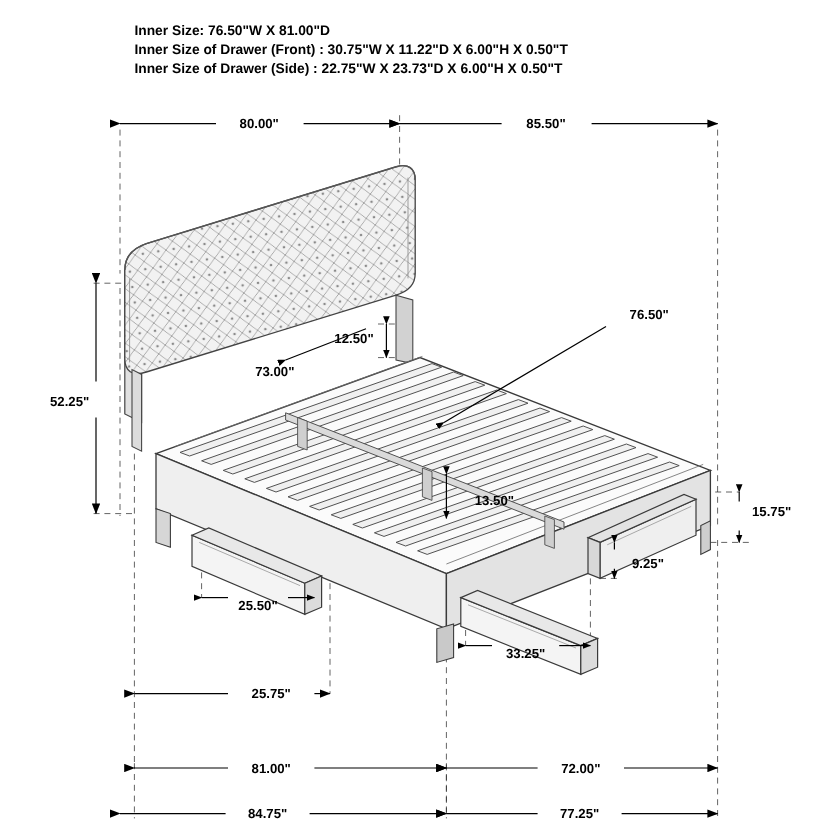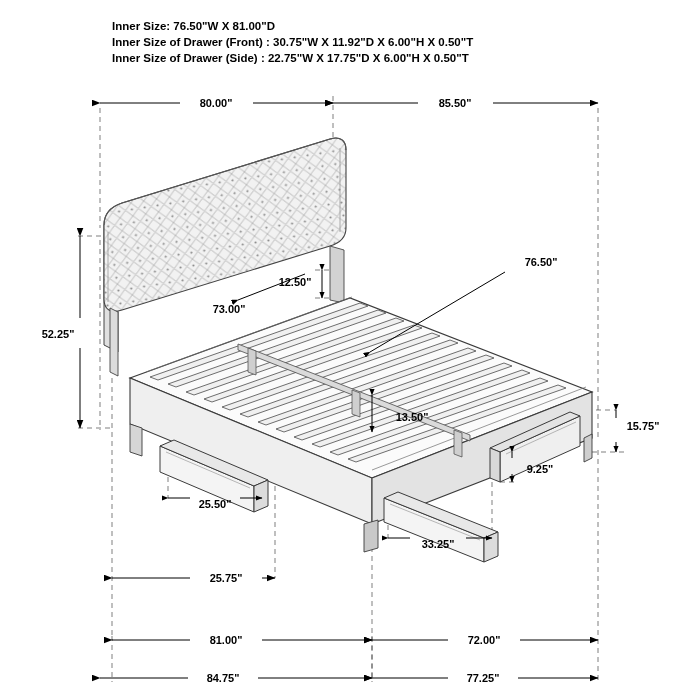--- a/index.html
+++ b/index.html
@@ -41,22 +41,22 @@
     fill: #000000;
   }
 </style>
 </head>
 <body>
 
 <div id="page">
 
   <div class="spec-block">
     <span class="spec-line">Inner Size: 76.50"W X 81.00"D</span>
-    <span class="spec-line">Inner Size of Drawer (Front) : 30.75"W X 11.92"D X 6.00"H X 0.50"T</span>
-    <span class="spec-line">Inner Size of Drawer (Side) : 22.75"W X 17.75"D X 6.00"H X 0.50"T</span>
+    <span class="spec-line">Inner Size of Drawer (Front) : 30.75"W X 11.22"D X 6.00"H X 0.50"T</span>
+    <span class="spec-line">Inner Size of Drawer (Side) : 22.75"W X 23.73"D X 6.00"H X 0.50"T</span>
   </div>
 
   <svg class="diagram" viewBox="0 0 700 700">
     <defs>
       <marker id="ah" markerWidth="9" markerHeight="7" refX="8.5" refY="3.5" orient="auto" markerUnits="userSpaceOnUse">
         <polygon points="0,0 9,3.5 0,7" fill="#000"></polygon>
       </marker>
       <marker id="ahs" markerWidth="7" markerHeight="5.5" refX="6.5" refY="2.75" orient="auto" markerUnits="userSpaceOnUse">
         <polygon points="0,0 7,2.75 0,5.5" fill="#000"></polygon>
       </marker>

